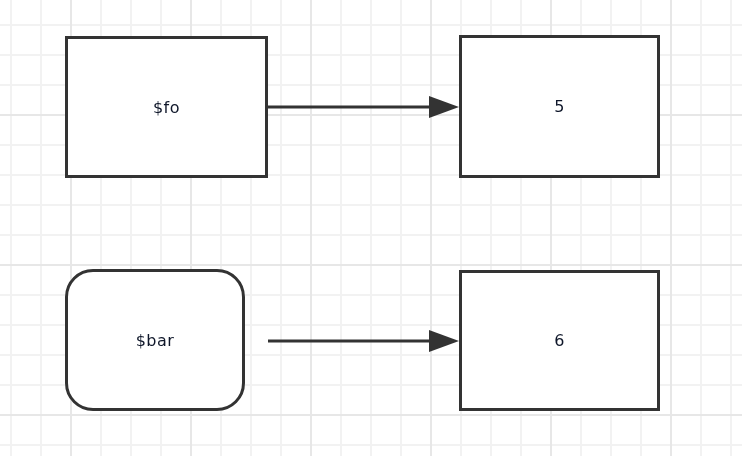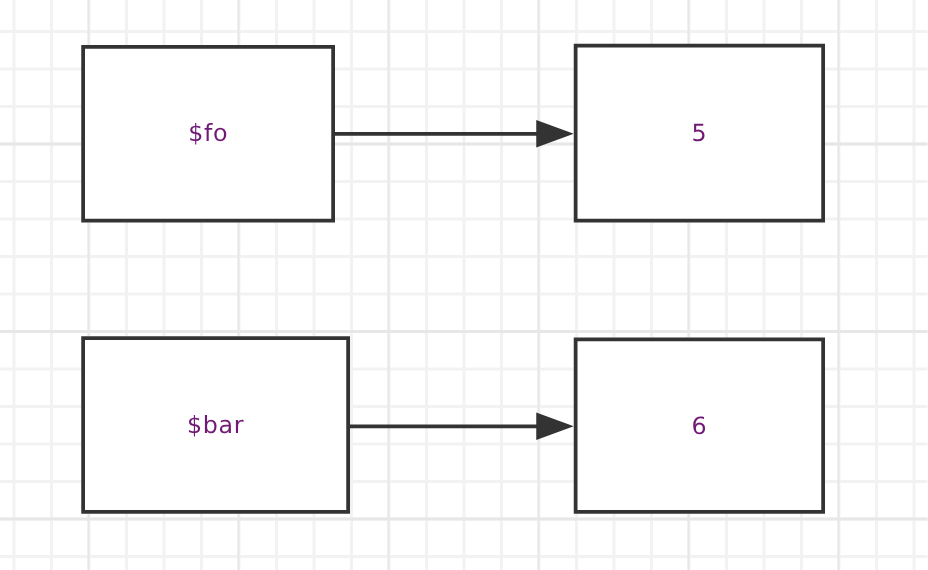--- a/index.html
+++ b/index.html
@@ -36,28 +36,28 @@
   .node {
     position: absolute;
     box-sizing: border-box;
     background: #ffffff;
     border: 3px solid #333333;
     display: flex;
     align-items: center;
     justify-content: center;
   }
   .node .label {
-    color: #701a75;
-    font-size: 19px;
+    color: #0f172a;
+    font-size: 16px;
     letter-spacing: 0.5px;
     white-space: nowrap;
   }
   .pos-fo  { left: 65px;  top: 36px;  width: 203px; height: 142px; }
   .pos-v5  { left: 459px; top: 35px;  width: 201px; height: 143px; }
-  .pos-bar { left: 65px;  top: 269px; width: 215px; height: 142px; }
+  .pos-bar { left: 65px;  top: 269px; width: 180px; height: 142px; border-radius: 28px; }
   .pos-v6  { left: 459px; top: 270px; width: 201px; height: 141px; }
 </style>
 </head>
 <body>
 
 <div class="canvas">
 
   <svg class="edges-layer" width="742" height="456" viewBox="0 0 742 456" xmlns="http://www.w3.org/2000/svg">
     <g>
       <line x1="268" y1="107" x2="432" y2="107" stroke="#333333" stroke-width="3"></line>

